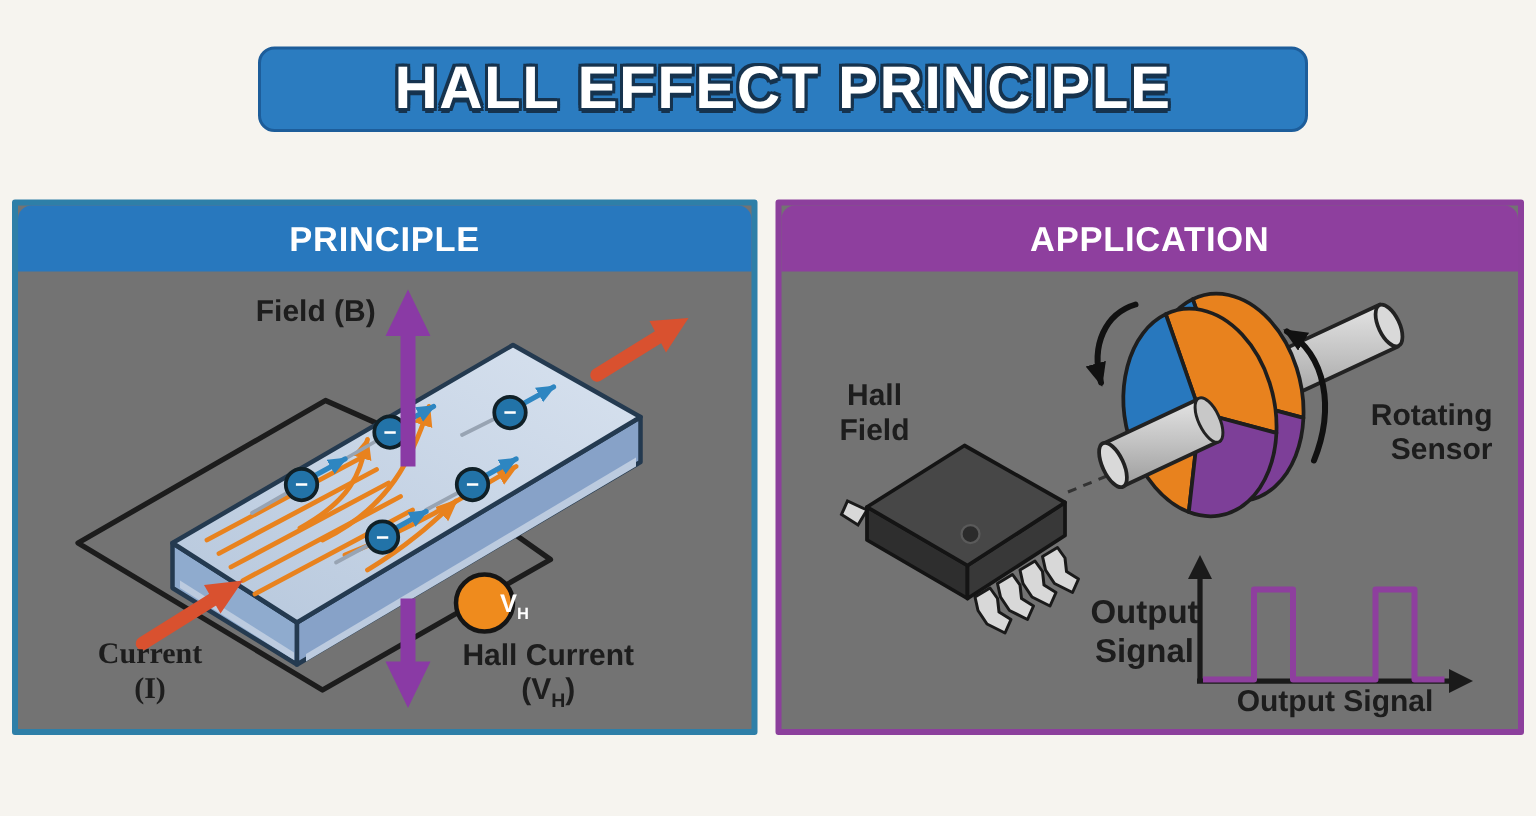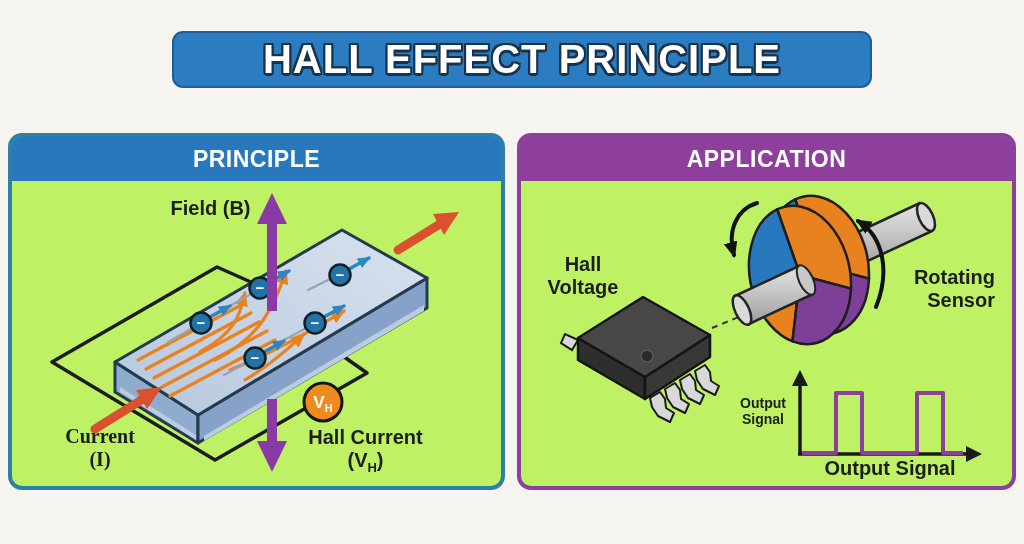--- a/index.html
+++ b/index.html
@@ -12,41 +12,41 @@
     position:absolute;left:172px;top:31px;width:700px;height:57px;
     background:#2b7cc0;border:2px solid #1d5d9a;border-radius:11px;
     box-sizing:border-box;display:flex;align-items:center;justify-content:center;
   }
   .title-banner span{
     color:#ffffff;font-size:40px;font-weight:bold;letter-spacing:1px;white-space:nowrap;
     text-shadow:-2px -2px 0 #16334e,2px -2px 0 #16334e,-2px 2px 0 #16334e,2px 2px 0 #16334e,
                 -2px 0 0 #16334e,2px 0 0 #16334e,0 -2px 0 #16334e,0 3px 0 #16334e;
   }
   .panel{
-    position:absolute;top:133px;height:357px;background:#bef264;
-    border-radius:14px;box-sizing:border-box;
+    position:absolute;top:133px;height:357px;background:#737373;
+    border-radius:2px;box-sizing:border-box;
   }
   .panel.principle{left:8px;width:497px;border:4px solid #2e7fa8;}
   .panel.application{left:517px;width:499px;border:4px solid #8c3f9c;}
   .panel-header{
     height:44px;border-radius:9px 9px 0 0;
     display:flex;align-items:center;justify-content:center;
     color:#ffffff;font-size:23px;font-weight:bold;letter-spacing:.5px;
   }
   .panel.principle .panel-header{background:#2878be;}
   .panel.application .panel-header{background:#8e3f9e;}
   svg.diagram{position:absolute;left:0;top:0;z-index:2;}
   .lbl{
     position:absolute;z-index:3;color:#1d1d1d;font-weight:bold;
     font-size:20px;line-height:1.16;text-align:center;
   }
   .lbl sub{font-size:13px;}
   .meter-lbl{
     position:absolute;z-index:3;left:304px;top:390px;width:38px;height:26px;
-    color:#ffffff;font-weight:bold;font-size:17px;text-align:center;line-height:26px;
+    color:#ffffff;font-weight:bold;font-size:17px;text-align:center;line-height:26px;padding-left:20px;
   }
   .meter-lbl sub{font-size:11px;}
 </style>
 </head>
 <body>
 
 <div class="title-banner">
   <span>HALL EFFECT PRINCIPLE</span>
 </div>
 
@@ -228,28 +228,28 @@
 
 <div class="lbl" style="left:268px;top:426px;width:195px;">
   <div>Hall Current</div>
   <div><span>(V</span><sub>H</sub><span>)</span></div>
 </div>
 
 <div class="meter-lbl"><span>V</span><sub>H</sub></div>
 
 <div class="lbl" style="left:523px;top:253px;width:120px;">
   <div>Hall</div>
-  <div>Voltage</div>
+  <div>Field</div>
 </div>
 
 <div class="lbl" style="left:845px;top:266px;width:150px;text-align:right;">
   <div>Rotating</div>
   <div>Sensor</div>
 </div>
 
-<div class="lbl" style="left:718px;top:395px;width:90px;font-size:14px;">
+<div class="lbl" style="left:718px;top:395px;width:90px;font-size:22px;">
   <div>Output</div>
   <div>Signal</div>
 </div>
 
 <div class="lbl" style="left:795px;top:457px;width:190px;">
   <div>Output Signal</div>
 </div>
 
 </body></html>

